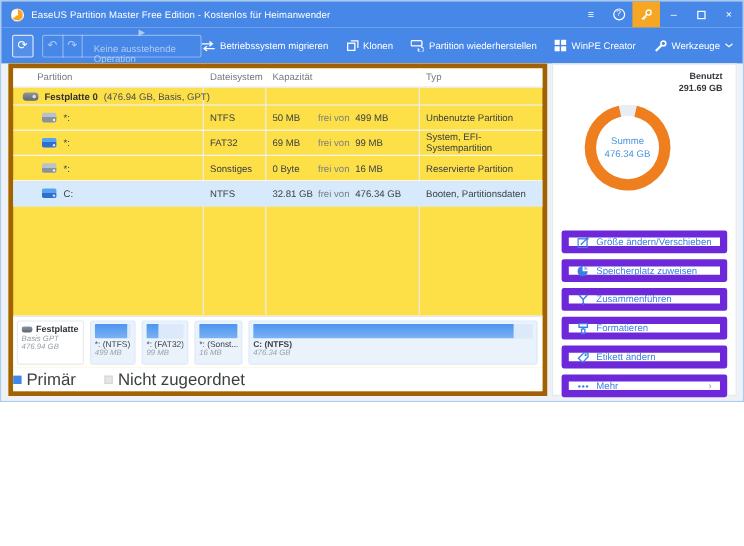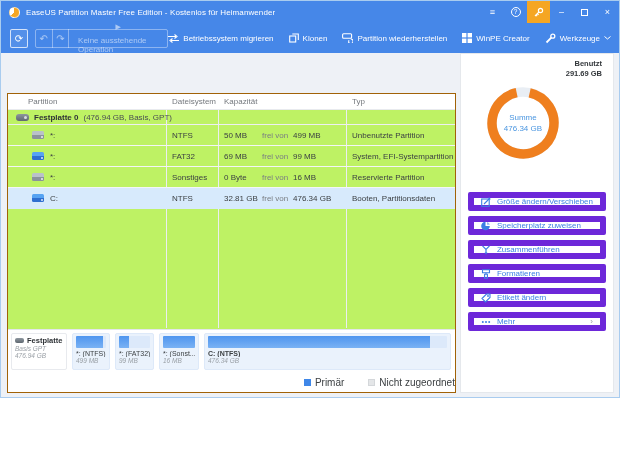--- a/index.html
+++ b/index.html
@@ -1,19 +1,19 @@
 <!DOCTYPE html>
 <html><head>
 <meta charset="utf-8">
 <style>
   * { margin:0; padding:0; box-sizing:border-box; }
   html,body { width:620px; height:455px; }
   body { font-family:"Liberation Sans", sans-serif; background:#fff; overflow:hidden; }
 
-  .window { width:620px; height:398px; border:1px solid #A9CCEF; background:#EEF1F6;
+  .window { width:620px; height:335px; border:1px solid #A9CCEF; background:#EEF1F6;
             display:flex; flex-direction:column; overflow:hidden; }
 
   
   .titlebar { flex:0 0 22px; background:#4687E8; display:flex; align-items:center;
               padding-left:8px; color:#fff; }
   .app-logo { width:11px; height:11px; border-radius:50%;
               background:conic-gradient(#F5A623 0 65%, #ffffff 65% 100%);
               border:1px solid rgba(255,255,255,.6); margin-right:6px; flex:0 0 11px; }
   .app-title { font-size:8px; letter-spacing:.1px; white-space:nowrap; }
   .tb-icons { margin-left:auto; display:flex; align-items:stretch; height:22px; }
@@ -36,22 +36,22 @@
   .op-group .ogbtn { width:21px; text-align:center; font-size:10px; }
   .op-group .vsep { width:1px; height:19px; background:rgba(255,255,255,.38); }
   .pending-op { display:flex; align-items:center; gap:5px; font-size:8px; padding:0 9px;flex-direction:column; }
   .play-glyph { font-size:7px; }
   .tool-actions { margin-left:auto; display:flex; align-items:center; gap:15px; }
   .t-action { display:flex; align-items:center; gap:4px; font-size:8px; white-space:nowrap; }
   .t-action svg { display:block; }
 
   
   .bodyarea { flex:1; display:flex; gap:4px; padding:0 5px 4px 6px; background:#EEF1F6; min-height:0; }
-  .maincard { flex:1; background:#bef264; border:1px solid #a16207; position:relative;
-              display:flex; flex-direction:column; min-width:0;margin-top:40px; }
+  .maincard { flex:1; background:#fde047; border:4px solid #a16207; position:relative;
+              display:flex; flex-direction:column; min-width:0; }
   .sidecard { flex:0 0 124px; background:#fff; border:1px solid #E5E8EC; position:relative; }
 
   
   .thead { flex:0 0 16px; display:flex; align-items:center; font-size:8px; color:#75797E;
            border-bottom:1px solid #E8EAEE; position:relative; z-index:2; background:#fff; }
   .c1 { width:158px; padding-left:27px; }
   .c2 { width:52px;  padding-left:6px; }
   .c3 { width:128px; padding-left:6px; display:flex; align-items:center; }
   .c4 { flex:1; padding-left:6px; }
   .diskrow { flex:0 0 15px; display:flex; align-items:center; gap:5px; font-size:8px;
@@ -90,22 +90,22 @@
   .dm-block { background:#EAF2FC; border:1px solid #DDE9F9; border-radius:2px;
               padding:2px 3px; display:flex; flex-direction:column; overflow:hidden; }
   .dm-b1 { flex:0 0 38px; } .dm-b2 { flex:0 0 39px; } .dm-b3 { flex:0 0 40px; }
   .dm-b4 { flex:1; }
   .dm-bar { height:12px; background:#DCE9FA; border-radius:1px; overflow:hidden; margin-bottom:2px; }
   .dm-fill { height:100%; background:linear-gradient(180deg,#4E95EF,#7AB2F4); }
   .dm-nm { font-size:7px; color:#3C4043; white-space:nowrap; overflow:hidden; }
   .dm-b4 .dm-nm { font-weight:bold; }
   .dm-sz { font-size:6.5px; font-style:italic; color:#9AA0A6; white-space:nowrap; }
 
-  .legend { flex:0 0 20px; display:flex; align-items:center; justify-content:flex-end; gap:24px;
-            font-size:10px; color:#3C4043; position:relative; z-index:2; background:#fff; }
+  .legend { flex:0 0 20px; display:flex; align-items:center; justify-content:flex-start; gap:24px;
+            font-size:14px; color:#3C4043; position:relative; z-index:2; background:#fff; }
   .leg-item { display:flex; align-items:center; gap:4px; }
   .sw { width:7px; height:7px; display:inline-block; }
 
   
   .donut-zone { position:relative; height:134px; }
   .donut-zone svg { position:absolute; left:19px; top:26px; }
   .used-lab { position:absolute; right:11px; top:5px; text-align:right; font-size:7.5px;
               font-weight:bold; color:#33373B; line-height:1.35;margin-left:24px; }
   .donut-center { position:absolute; left:19px; top:26px; width:86px; height:86px;
                   display:flex; flex-direction:column; align-items:center; justify-content:center;

